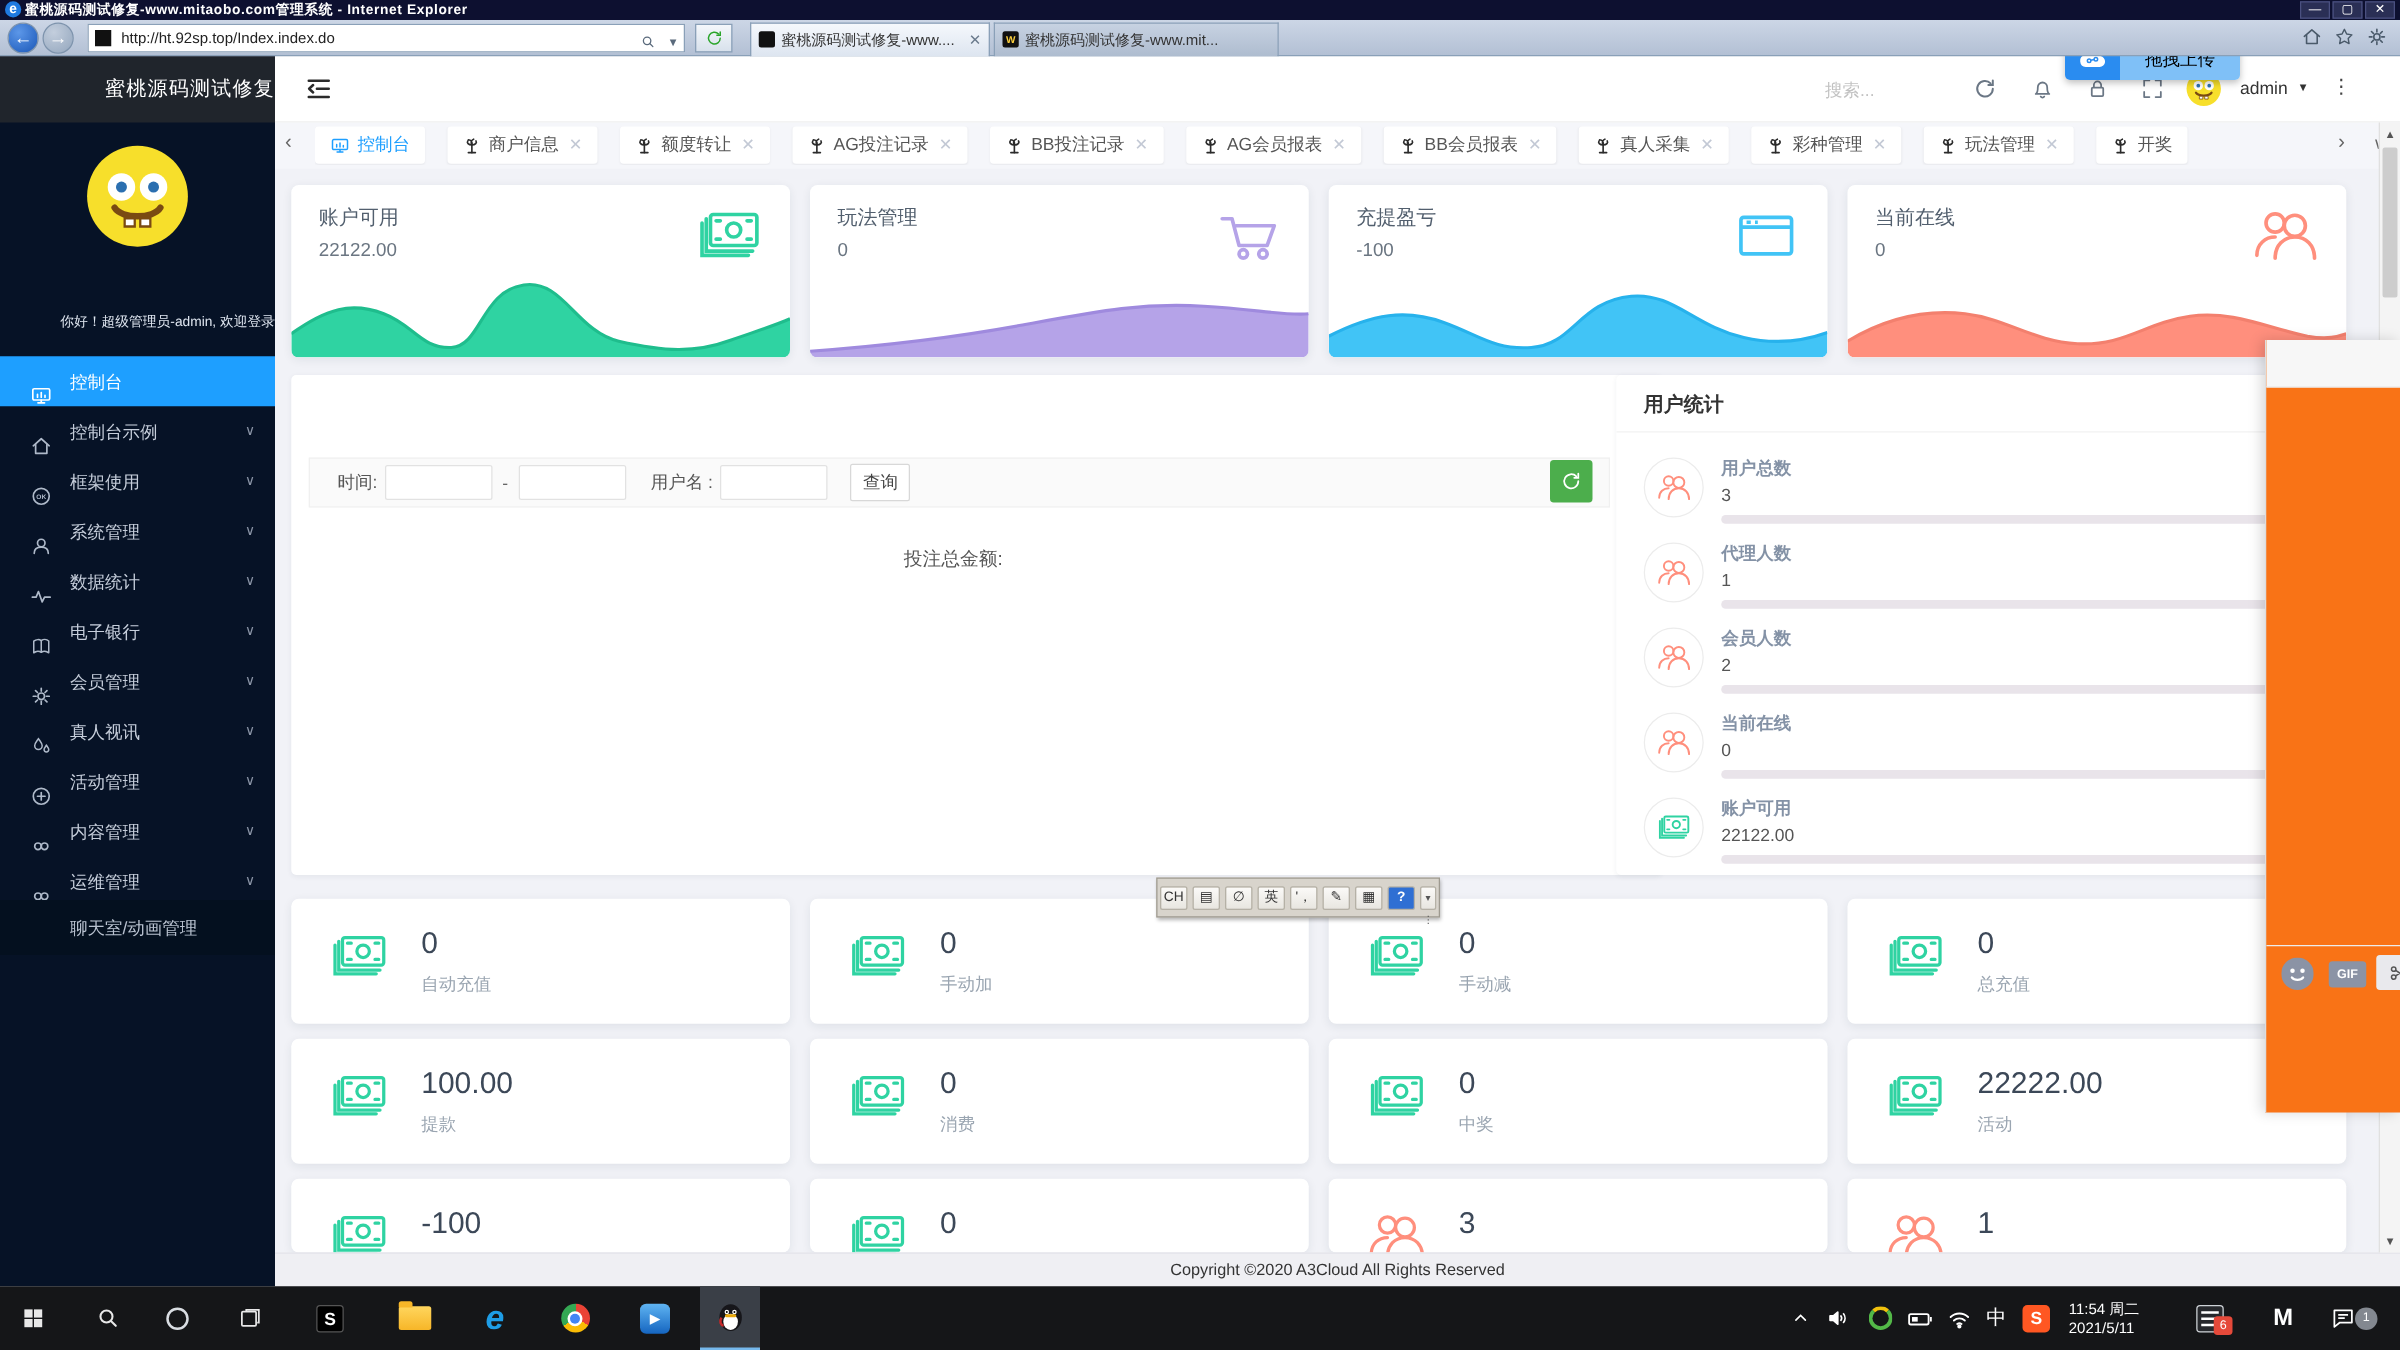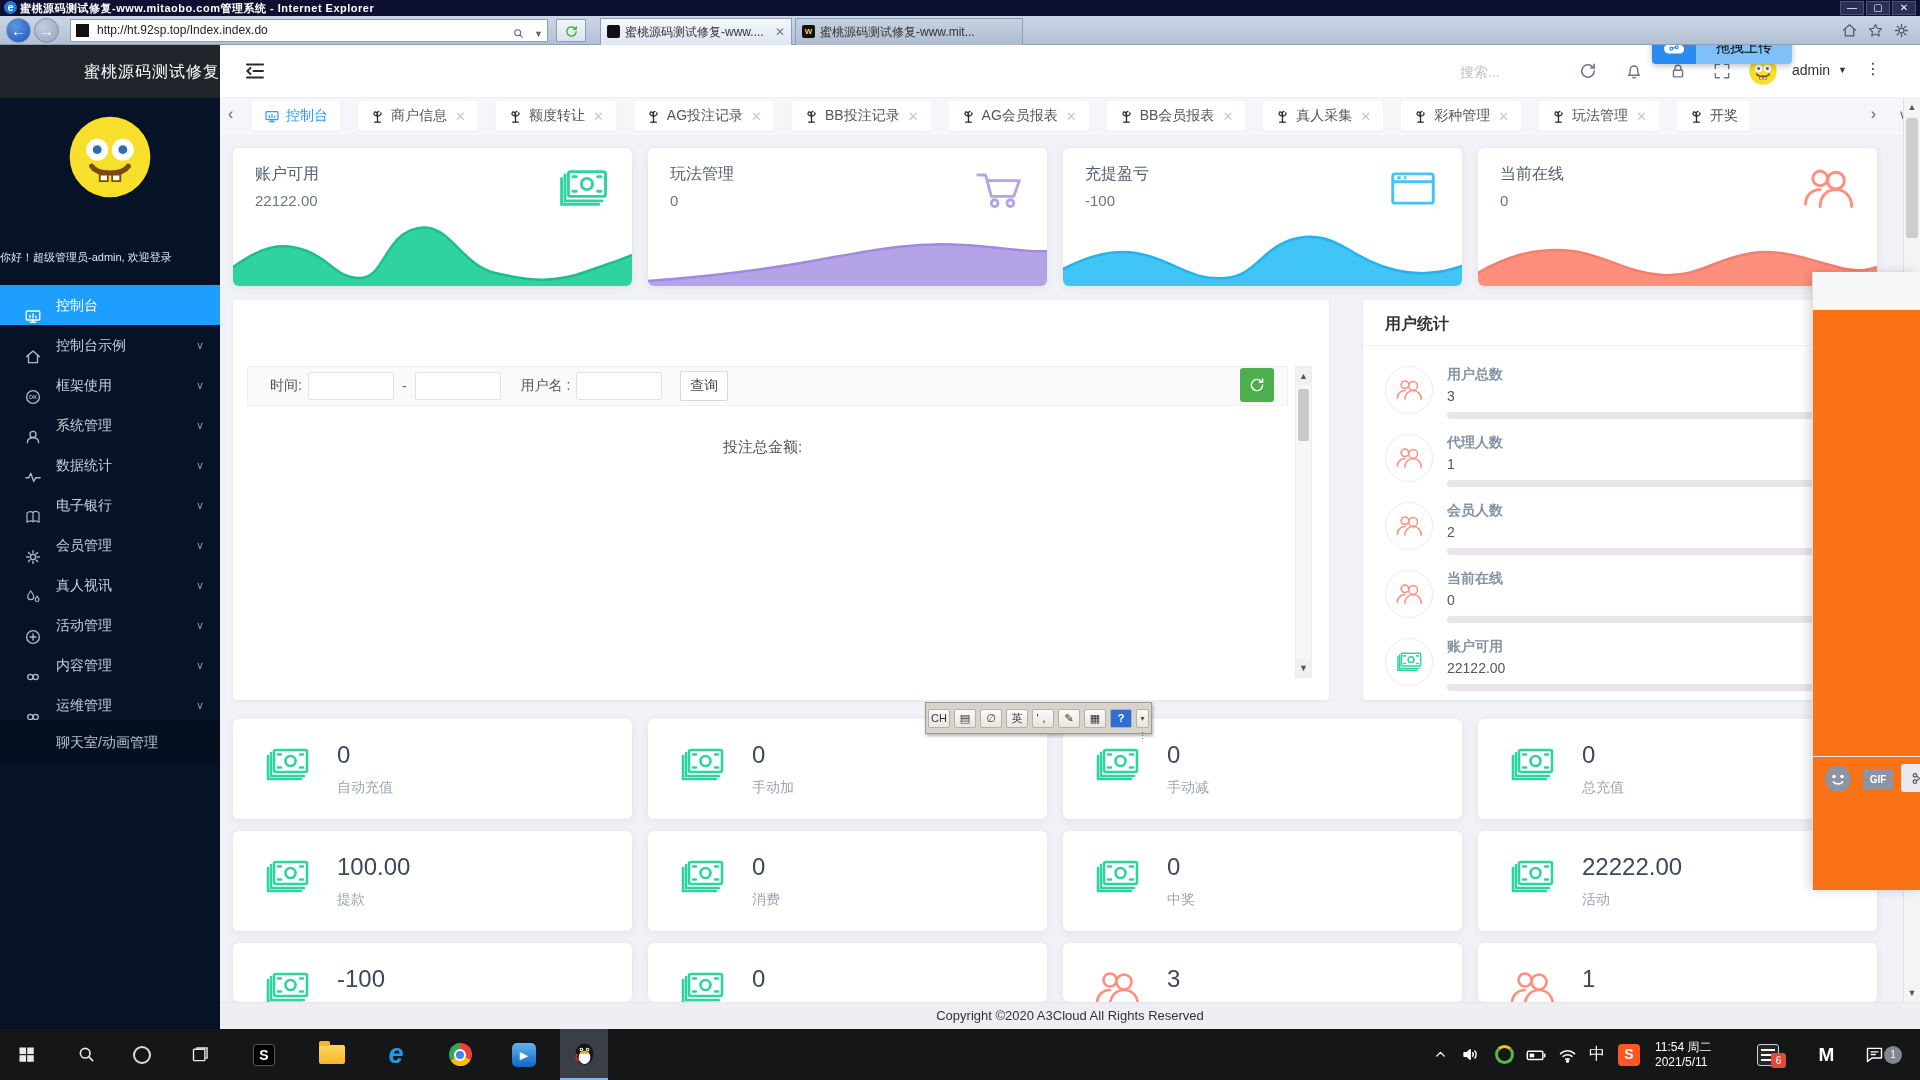--- a/index.html
+++ b/index.html
@@ -25,21 +25,21 @@
 .ietab{top:2px;height:27px;font-size:12px;line-height:26px;border:1px solid #8aa0b8;border-bottom:none;white-space:nowrap;overflow:hidden}
 #ietab1{left:600px;width:192px;background:linear-gradient(#f5f8fc,#dde5f0)}
 #ietab2{left:795px;width:228px;background:linear-gradient(#c7d2e2,#aebccf)}
 .ietab .fav{display:inline-block;width:13px;height:13px;background:#111;margin:0 5px 3px 6px;vertical-align:middle;border-radius:2px;color:#ffd23f;font-size:8px;line-height:13px;text-align:center;font-weight:bold}
 .ietab .x{position:absolute;right:6px;top:0;color:#6a7a8c;font-size:12px}
 .cmdicn{position:absolute;top:5px;color:#4a5a6a}
 
 #sidebar{left:0;top:45px;width:220px;height:984px;background:#061226;z-index:2}
 #brand{left:0;top:0;width:220px;height:53px;background:#20252c;color:#fff;font-size:16px;text-align:right;line-height:53px;letter-spacing:1px;position:absolute}
 #avatar-big{position:absolute;left:66px;top:68px;width:88px;height:88px;border-radius:50%;overflow:hidden}
-#greeting{position:absolute;left:0;top:205px;width:220px;text-align:left;color:#dfe6f0;font-size:11px;white-space:nowrap}
+#greeting{position:absolute;left:0;top:205px;width:220px;text-align:right;color:#dfe6f0;font-size:11px;white-space:nowrap}
 .mitem{position:absolute;left:0;width:220px;height:40px;color:#c6cedb;font-size:14px;line-height:40px;cursor:pointer}
 .mitem .mi{position:absolute;left:24px;top:11px;color:#aeb9c9}
 .mitem .ml{position:absolute;left:56px;top:0;white-space:nowrap}
 .mitem .chev{position:absolute;right:16px;top:0;font-size:11px;color:#8a94a6}
 .mitem.active{background:var(--accent-blue,#1e9fff);color:#fff}
 .mitem.active .mi{color:#fff}
 #subitem{position:absolute;left:0;top:675px;width:220px;height:44px;background:#04101f;color:#b9c2d0;font-size:14px;line-height:44px}
 #subitem .ml{margin-left:56px}
 
 #pghead{left:220px;top:45px;width:1700px;height:53px;background:#fff;border-bottom:1px solid #f0f0f0;z-index:3}
@@ -82,21 +82,21 @@
 #filterbar .sep{margin:0 2px;color:#666}
 #filterbar .lab2{margin-left:14px}
 #btn-query{width:48px;height:30px;background:#fff;border:1px solid #d8d8d8;border-radius:2px;font-size:14px;color:#444;margin-left:12px}
 #btn-greenrefresh{position:absolute;left:1007px;top:68px;width:34px;height:34px;background:var(--query-green,#4cae4c);border:none;border-radius:3px;color:#fff;display:flex;align-items:center;justify-content:center}
 #betscroll{position:absolute;left:1062px;top:66px;width:17px;height:312px;background:#f7f7f7;border:1px solid #ececec}
 #betscroll .up,#betscroll .dn{position:absolute;left:0;width:15px;height:18px;text-align:center;font-size:9px;color:#555;line-height:18px;background:#f0f0f0}
 #betscroll .dn{bottom:0}
 #betscroll .th{position:absolute;left:2px;top:22px;width:11px;height:52px;background:#c9c9c9;border-radius:2px}
 #bettotal{position:absolute;left:490px;top:138px;font-size:15px;color:#555}
 
-#userpanel{left:1363px;top:300px;width:545px;height:400px;background:#fff;border-radius:4px;box-shadow:0 1px 4px rgba(31,45,61,.06);overflow:hidden}
+#userpanel{left:1293px;top:300px;width:545px;height:400px;background:#fff;border-radius:4px;box-shadow:0 1px 4px rgba(31,45,61,.06);overflow:hidden}
 .urow{position:absolute;left:0;width:100%;height:62px}
 .urow .uic{position:absolute;left:22px;top:2px;width:48px;height:48px;border:1px solid #ececec;border-radius:50%;display:flex;align-items:center;justify-content:center;color:var(--salmon,#ff8f7d)}
 .urow .uic.money{color:var(--green,#2fd3a2)}
 .urow .ul{position:absolute;left:84px;top:2px;font-size:14px;font-weight:bold;color:#8492a6}
 .urow .uv{position:absolute;left:84px;top:24px;font-size:14px;color:#555}
 .urow .ubar{position:absolute;left:84px;top:48px;width:440px;height:7px;background:#e9e4ea;border-radius:4px}
 
 .scard{width:399px;background:#fff;border-radius:6px;box-shadow:0 2px 8px rgba(31,45,61,.08);overflow:hidden}
 .scard .sic{position:absolute;left:30px;top:26px;color:var(--green,#2fd3a2)}
 .scard .sic.people{color:var(--salmon,#ff8f7d)}

